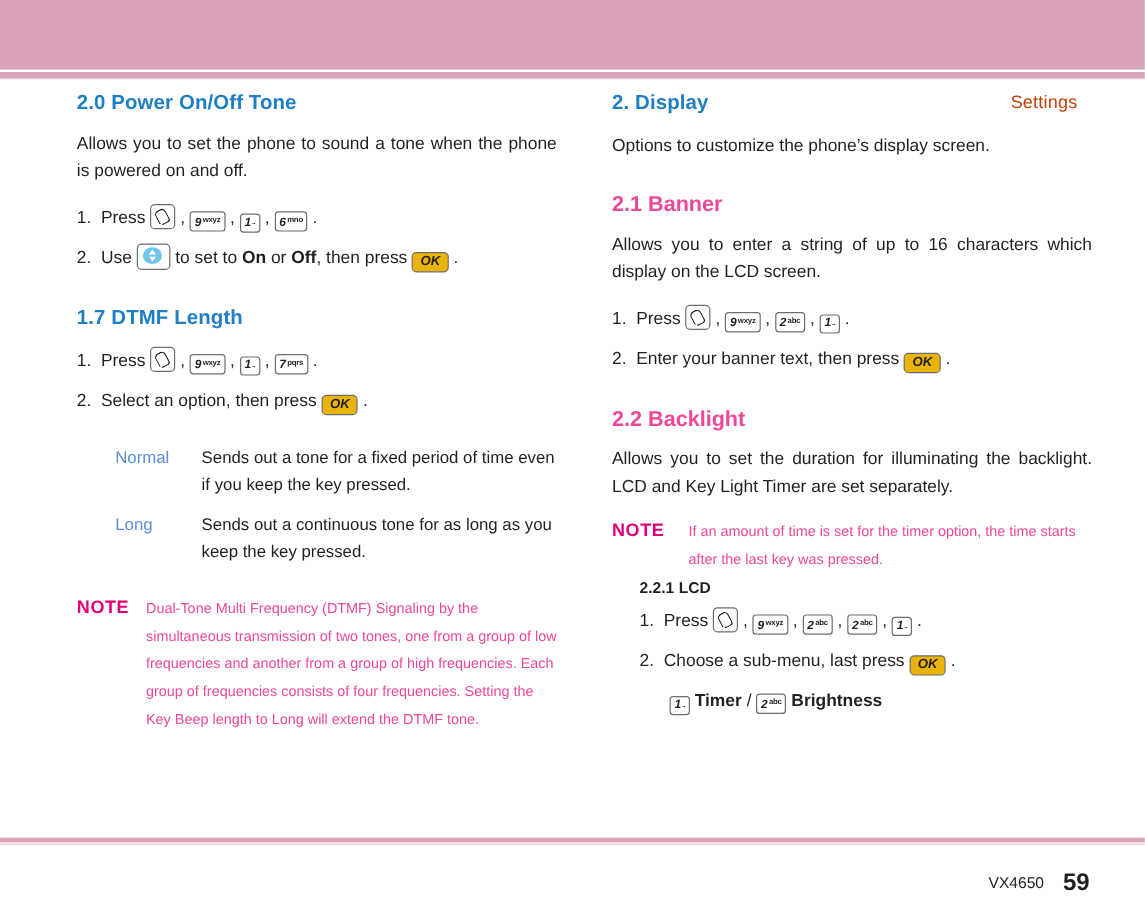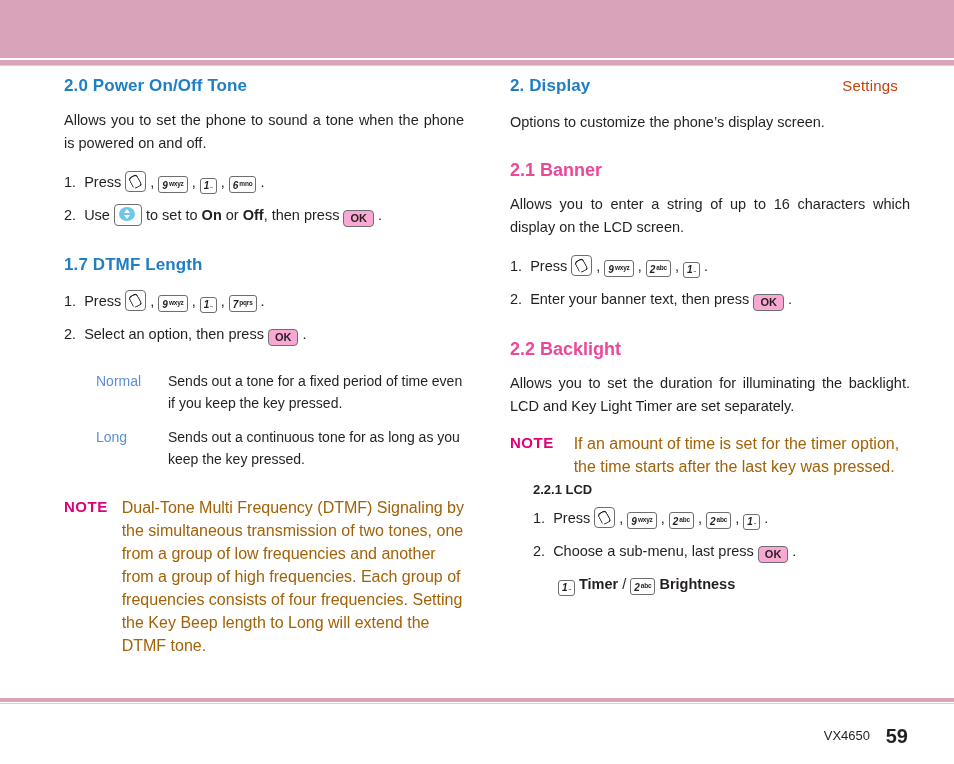--- a/index.html
+++ b/index.html
@@ -153,27 +153,28 @@
   .key .dots {
     font-size: 6px;
     vertical-align: 1px;
     margin-left: 1px;
     letter-spacing: -0.5px;
   }
   .key-ok {
     display: inline-block;
     border: 1px solid #6d6e71;
     border-radius: 4px;
-    background: #f9a8d4;
+    background: #eab308;
     padding: 1px 6px;
     font-size: 11px;
     font-weight: bold;
     line-height: 13px;
     vertical-align: -2px;
     color: #231f20;
+    font-style: italic;
   }
   .key-send {
     display: inline-block;
     width: 19px;
     height: 19px;
     border: 1px solid #6d6e71;
     border-radius: 4px;
     background: #ffffff;
     vertical-align: -5px;
     position: relative;
@@ -250,23 +251,23 @@
   }
   .note-label {
     color: #e0007a;
     font-weight: bold;
     font-size: 15px;
     letter-spacing: 0.5px;
     flex: 0 0 auto;
     padding-top: 2px;
   }
   .note-body {
-    font-size: 16px;
+    font-size: 12px;
     line-height: 23px;
-    color: #a16207;
+    color: #ec4899;
     margin-left: 14px;
   }
   .note-right .note-body { margin-left: 20px; }
 
   .tail-line {
     font-size: 14.5px;
     line-height: 27px;
     margin-left: 48px;
     margin-top: 2px;
     color: #231f20;

